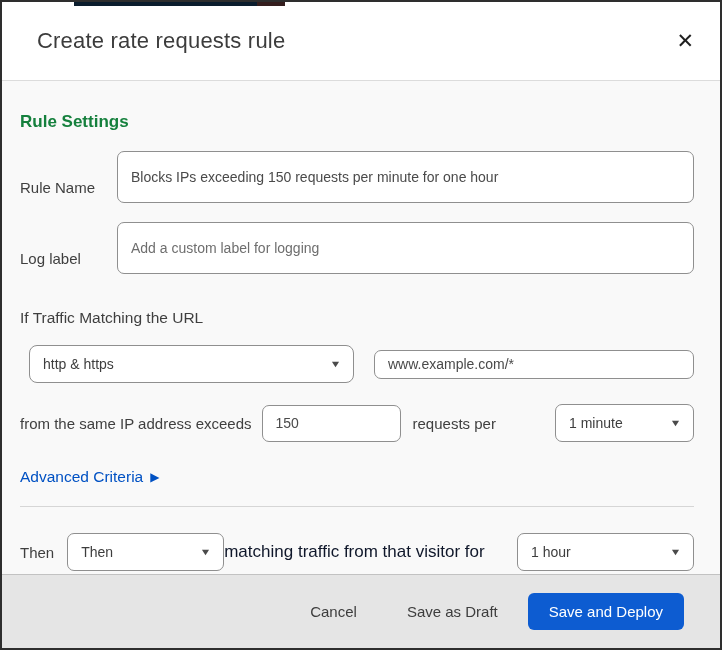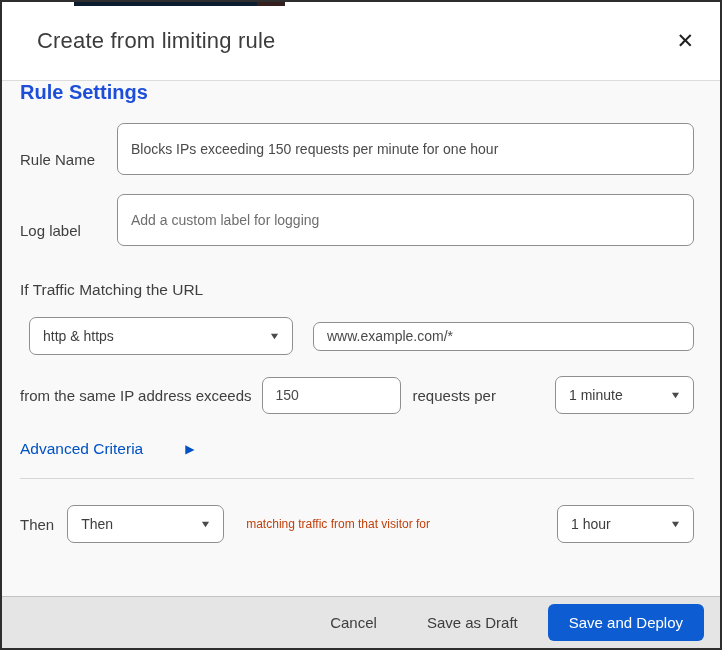--- a/index.html
+++ b/index.html
@@ -31,21 +31,21 @@
     border-bottom:1px solid #dcdcdc;
   }
   .title{font-size:22px;font-weight:400;color:#3c3c3c;letter-spacing:.2px;}
   .close-btn{
     margin-left:auto;background:none;border:none;cursor:pointer;
     font-size:21px;line-height:1;color:#1f1f1f;font-weight:300;
     padding:4px;font-family:"DejaVu Sans",sans-serif;
   }
 
   .body{flex:1 1 auto;padding:0 26px 0 18px;}
-  .section-heading{font-size:20px;font-weight:700;color:#1d4ed8;}
+  .section-heading{margin-top:31px;font-size:17px;font-weight:700;color:#15803d;}
 
   .row{display:flex;align-items:center;}
   .label{font-size:15px;color:#3f3f3f;flex:0 0 auto;}
 
   .field-row{margin-top:19px;}
   .field-row .label{width:97px;margin-top:20px;}
   .text-input{
     height:52px;border:1px solid var(--input-border);border-radius:7px;
     background:#fff;font-size:14px;color:#4a4a4a;padding:0 13px;
     font-family:inherit;outline:none;width:100%;
@@ -56,44 +56,44 @@
   .statement{margin-top:35px;font-size:15.5px;color:#3f3f3f;}
 
   .select{
     height:38px;border:1px solid var(--input-border);border-radius:7px;
     background:#fff;display:flex;align-items:center;cursor:pointer;
     padding:0 13px;font-size:14px;color:#3d3d3d;
   }
   .select .caret{margin-left:auto;font-size:9px;color:#4a4a4a;transform:scaleX(1.35);}
 
   .match-row{margin-top:18px;margin-left:9px;display:flex;align-items:center;}
-  .scheme-select{width:264px;flex:0 0 auto;}
+  .scheme-select{width:325px;flex:0 0 auto;border-radius:8px;}
   .url-input{margin-left:20px;height:29px;}
 
   .threshold-row{margin-top:21px;}
   .threshold-row .label{margin-right:10px;}
   .requests-input{width:139px;flex:0 0 auto;height:37px;}
   .after-label{margin-left:12px;}
   .period-select{width:139px;flex:0 0 auto;margin-left:auto;}
 
   .advanced{margin-top:26px;display:inline-flex;align-items:center;
-    color:var(--link-blue);font-size:15.5px;text-decoration:none;cursor:pointer;gap:35px;}
+    color:var(--link-blue);font-size:15.5px;text-decoration:none;cursor:pointer;}
   .advanced .tri{margin-left:7px;font-size:12px;line-height:1;}
 
   .divider{margin-top:20px;border-top:1px solid #d6d6d6;}
 
   .then-row{margin-top:26px;}
   .action-select{width:157px;flex:0 0 auto;margin-left:13px;}
-  .mid-text{margin-left:22px;font-size:12px;color:#c2410c;}
-  .duration-select{width:137px;flex:0 0 auto;margin-left:auto;}
+  .mid-text{margin-left:0;font-size:17px;color:#0f172a;}
+  .duration-select{width:177px;flex:0 0 auto;margin-left:auto;}
 
   .footer{
-    flex:0 0 auto;height:52px;background:#e5e5e5;border-top:1px solid #c2c2c2;
+    flex:0 0 auto;height:74px;background:#e5e5e5;border-top:1px solid #c2c2c2;
     display:flex;align-items:center;justify-content:flex-end;
-    padding-right:16px;
+    padding-right:36px;
   }
   .text-btn{
     background:none;border:none;cursor:pointer;font-family:inherit;
     font-size:15px;color:#3d3d3d;padding:8px 4px;
   }
   .cancel-btn{margin-right:42px;}
   .draft-btn{margin-right:26px;}
   .primary-btn{
     background:var(--button-blue);color:#ffffff;border:none;cursor:pointer;
     font-family:inherit;font-size:15px;border-radius:6px;
@@ -104,21 +104,21 @@
 <body>
 
 <div class="modal">
 
   <div class="peek">
     <div class="navy"></div>
     <div class="maroon"></div>
   </div>
 
   <div class="header">
-    <div class="title">Create from limiting rule</div>
+    <div class="title">Create rate requests rule</div>
     <button class="close-btn">✕</button>
   </div>
 
   <div class="body">
 
     <div class="section-heading">Rule Settings</div>
 
     <div class="row field-row">
       <div class="label">Rule Name</div>
       <input class="text-input grow" type="text" value="Blocks IPs exceeding 150 requests per minute for one hour" style="">

